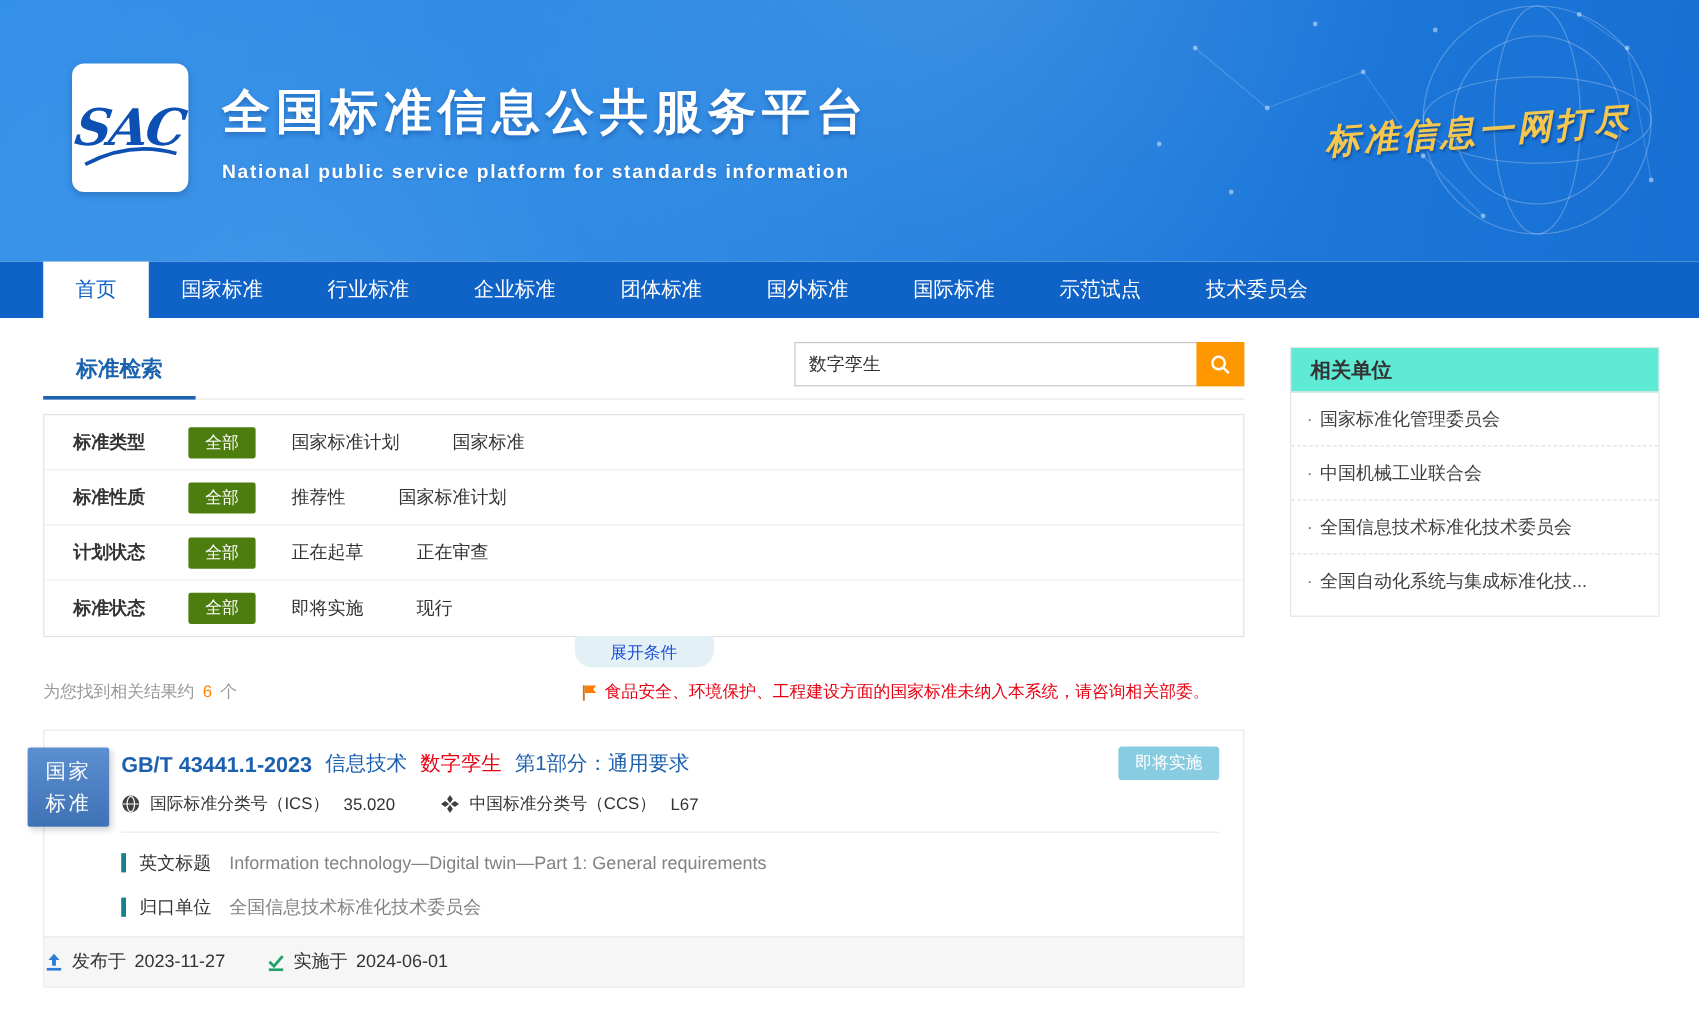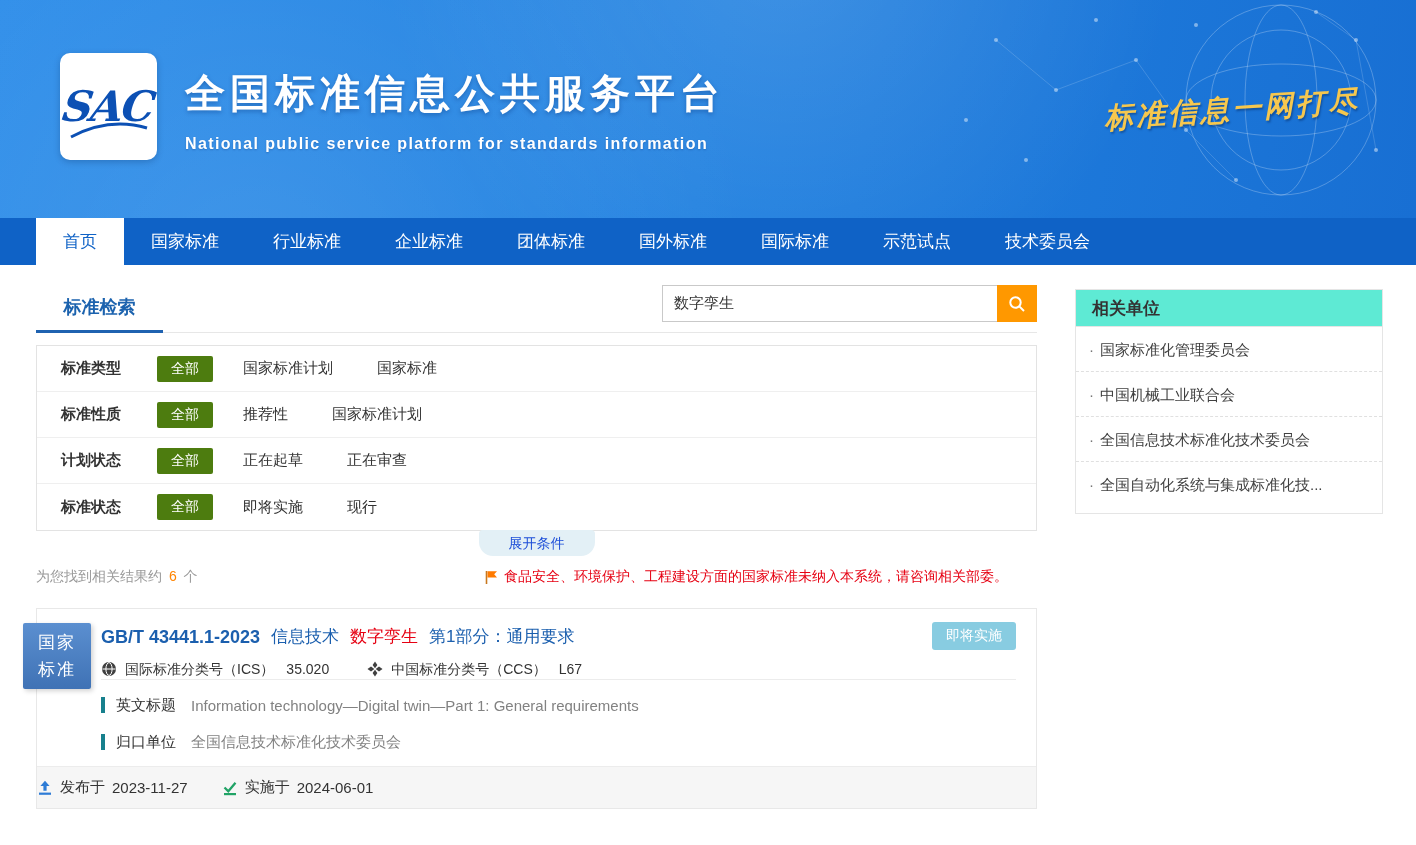--- a/index.html
+++ b/index.html
@@ -117,22 +117,22 @@
     font-size:14px; padding:5px 14px; border-radius:3px;
   }
   .card-body { padding:0 20px 0 64px; }
   .card-title {
     padding-top:16px; display:flex; align-items:flex-end; gap:11px;
     color:#1b5fae; font-size:17px; cursor:pointer;
   }
   .code { font-size:18px; font-weight:bold; }
   .hl { color:#e60012; }
   .card-meta {
-    margin-top:13px; display:flex; align-items:flex-start; gap:8px;
-    font-size:14px; color:#333; padding-bottom:0; border-bottom:1px solid #ececec;
+    margin-top:13px; display:flex; align-items:center; gap:8px;
+    font-size:14px; color:#333; padding-bottom:14px; border-bottom:1px solid #ececec;
   }
   .m-gap { width:22px; }
   .m-value { margin-left:4px; }
   .d-row { margin-top:13px; display:flex; align-items:center; height:24px; font-size:15px; }
   .bar { width:4px; height:16px; background:#17808d; margin-right:11px; }
   .d-label { color:#333; margin-right:15px; }
   .d-value { color:#828282; }
   .card-foot {
     margin-top:12px; height:42px; background:#f6f6f6; border-top:1px solid #ececec;
     display:flex; align-items:center; gap:34px;

